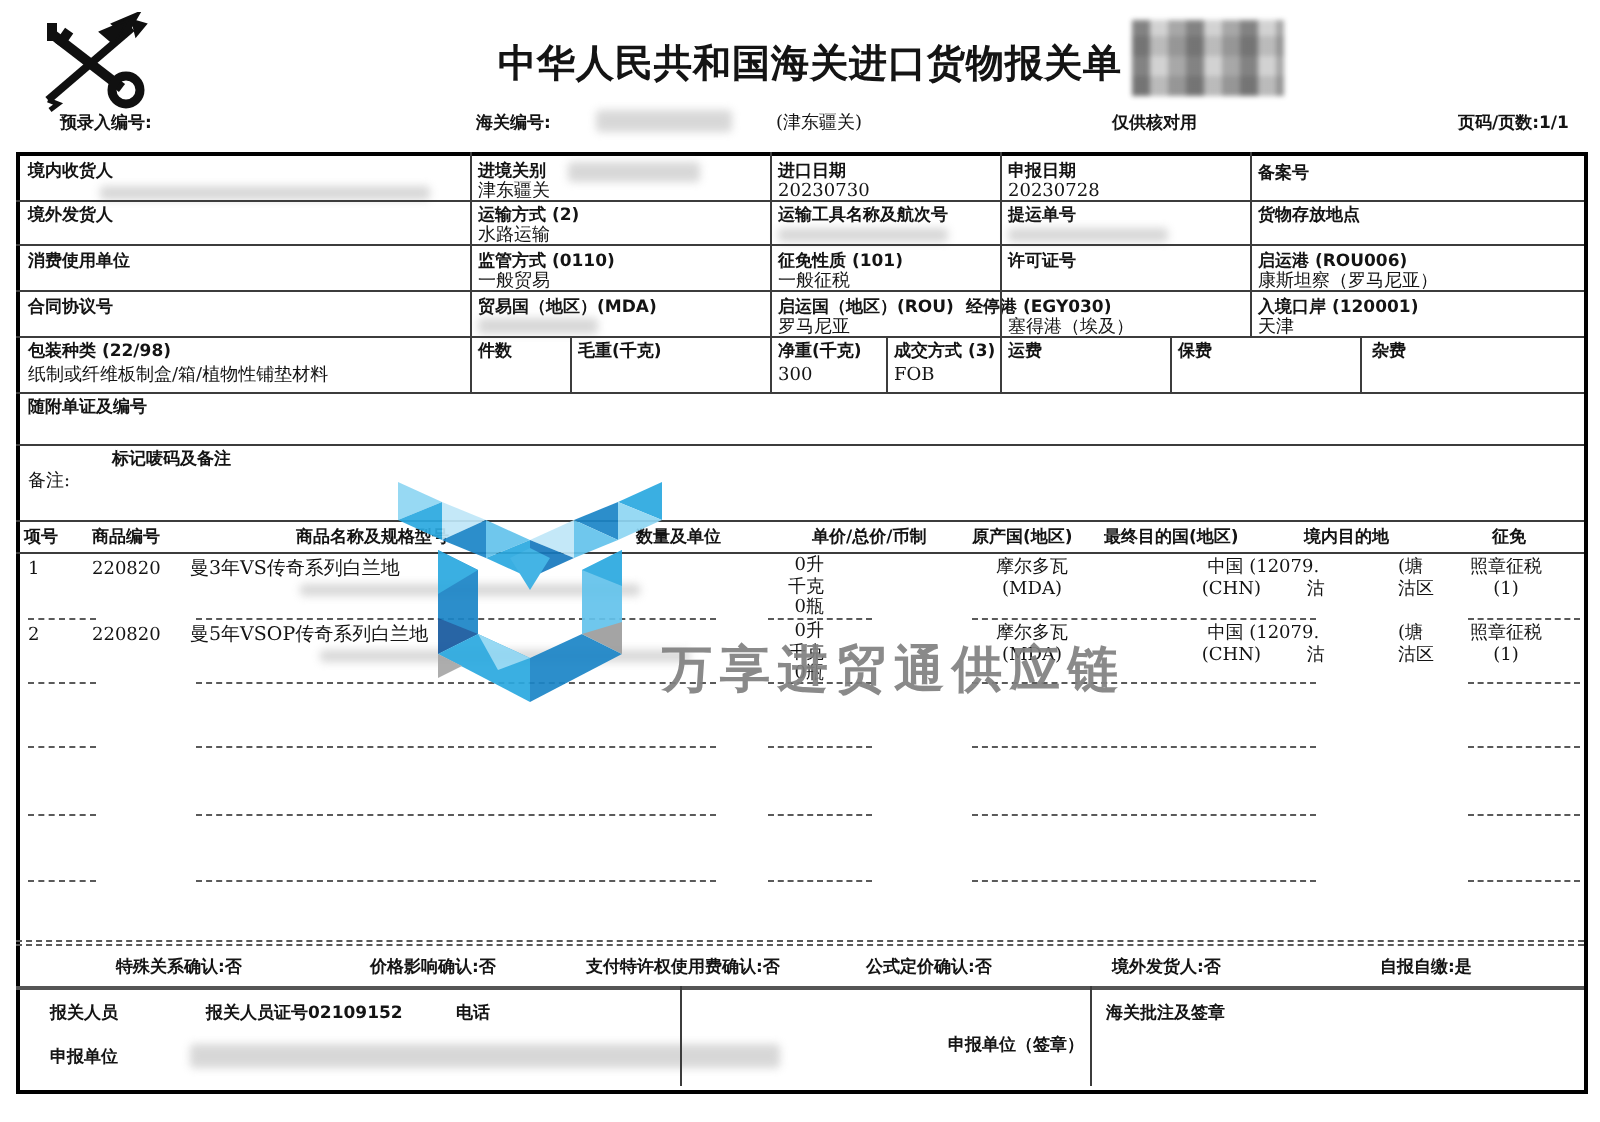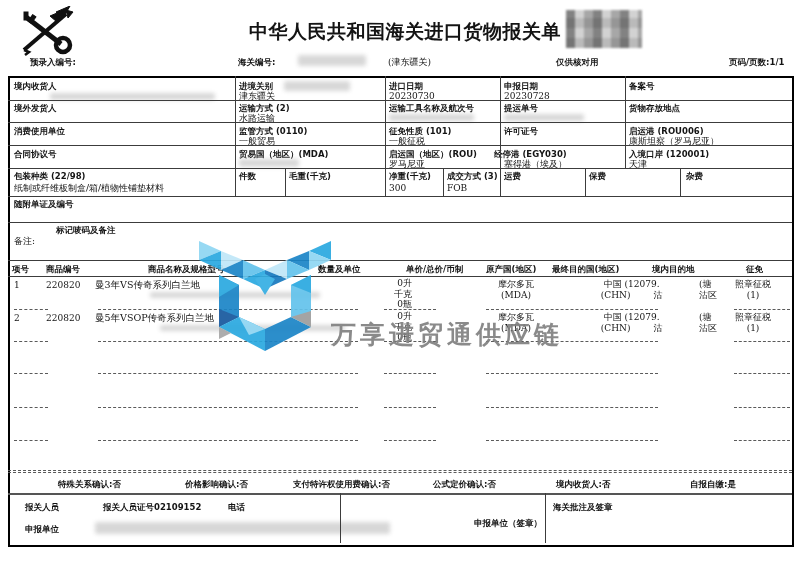--- a/index.html
+++ b/index.html
@@ -95,21 +95,21 @@
   <div class="val" style="left:389px;top:136px;">一般征税</div>
   <div class="lbl" style="left:504px;top:126px;">许可证号</div>
   <div class="lbl" style="left:629px;top:126px;">启运港 (ROU006)</div>
   <div class="val" style="left:629px;top:136px;">康斯坦察（罗马尼亚）</div>
 
   <div class="lbl" style="left:14px;top:149px;">合同协议号</div>
   <div class="lbl" style="left:239px;top:149px;">贸易国（地区）(MDA)</div>
   <div class="blur" style="left:239px;top:159px;width:60px;height:8px;"></div>
   <div class="lbl" style="left:389px;top:149px;">启运国（地区）(ROU)</div>
   <div class="val" style="left:389px;top:159px;">罗马尼亚</div>
-  <div class="lbl" style="left:494px;top:149px;">经停港 (EGY030)</div>
+  <div class="lbl" style="left:483px;top:149px;">经停港 (EGY030)</div>
   <div class="val" style="left:504px;top:159px;">塞得港（埃及）</div>
   <div class="lbl" style="left:629px;top:149px;">入境口岸 (120001)</div>
   <div class="val" style="left:629px;top:159px;">天津</div>
 
   <div class="lbl" style="left:14px;top:171px;">包装种类 (22/98)</div>
   <div class="val" style="left:14px;top:183px;">纸制或纤维板制盒/箱/植物性铺垫材料</div>
   <div class="lbl" style="left:239px;top:171px;">件数</div>
   <div class="lbl" style="left:289px;top:171px;">毛重(千克)</div>
   <div class="lbl" style="left:389px;top:171px;">净重(千克)</div>
   <div class="val" style="left:389px;top:183px;">300</div>
@@ -163,21 +163,21 @@
  (CHN)        沽</div>
   <div class="val pre" style="left:699px;top:312px;">(塘
 沽区</div>
   <div class="val pre ctr" style="left:716px;top:312px;width:74px;">照章征税
 (1)</div>
 
   <div class="lbl" style="left:58px;top:479px;">特殊关系确认:否</div>
   <div class="lbl" style="left:185px;top:479px;">价格影响确认:否</div>
   <div class="lbl" style="left:293px;top:479px;">支付特许权使用费确认:否</div>
   <div class="lbl" style="left:433px;top:479px;">公式定价确认:否</div>
-  <div class="lbl" style="left:556px;top:479px;">境内收货人:否</div>
+  <div class="lbl" style="left:556px;top:479px;">境外发货人:否</div>
   <div class="lbl" style="left:690px;top:479px;">自报自缴:是</div>
 
   <div class="lbl" style="left:25px;top:502px;">报关人员</div>
   <div class="lbl" style="left:103px;top:502px;">报关人员证号02109152</div>
   <div class="lbl" style="left:228px;top:502px;">电话</div>
   <div class="lbl" style="left:445px;top:518px;width:97px;text-align:right;">申报单位（签章）</div>
   <div class="lbl" style="left:25px;top:524px;">申报单位</div>
   <div class="blur" style="left:95px;top:522px;width:295px;height:12px;"></div>
   <div class="lbl" style="left:553px;top:502px;">海关批注及签章</div>
 

